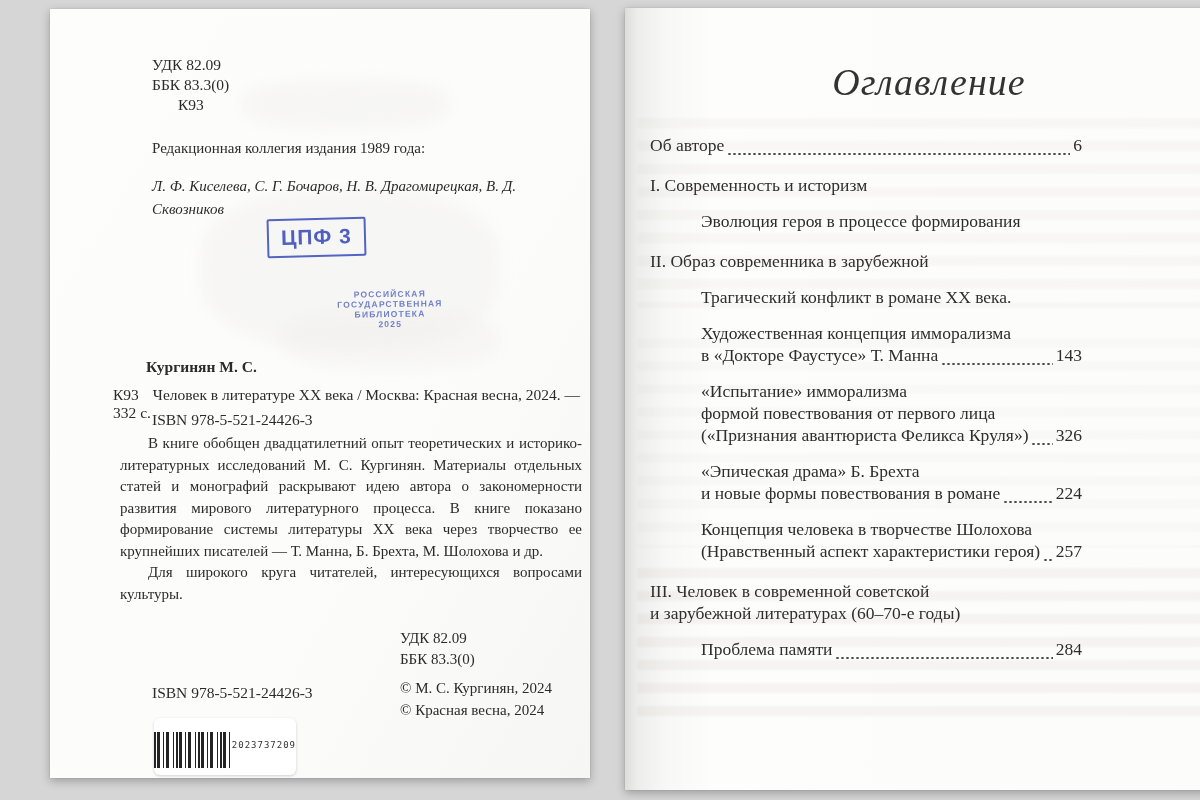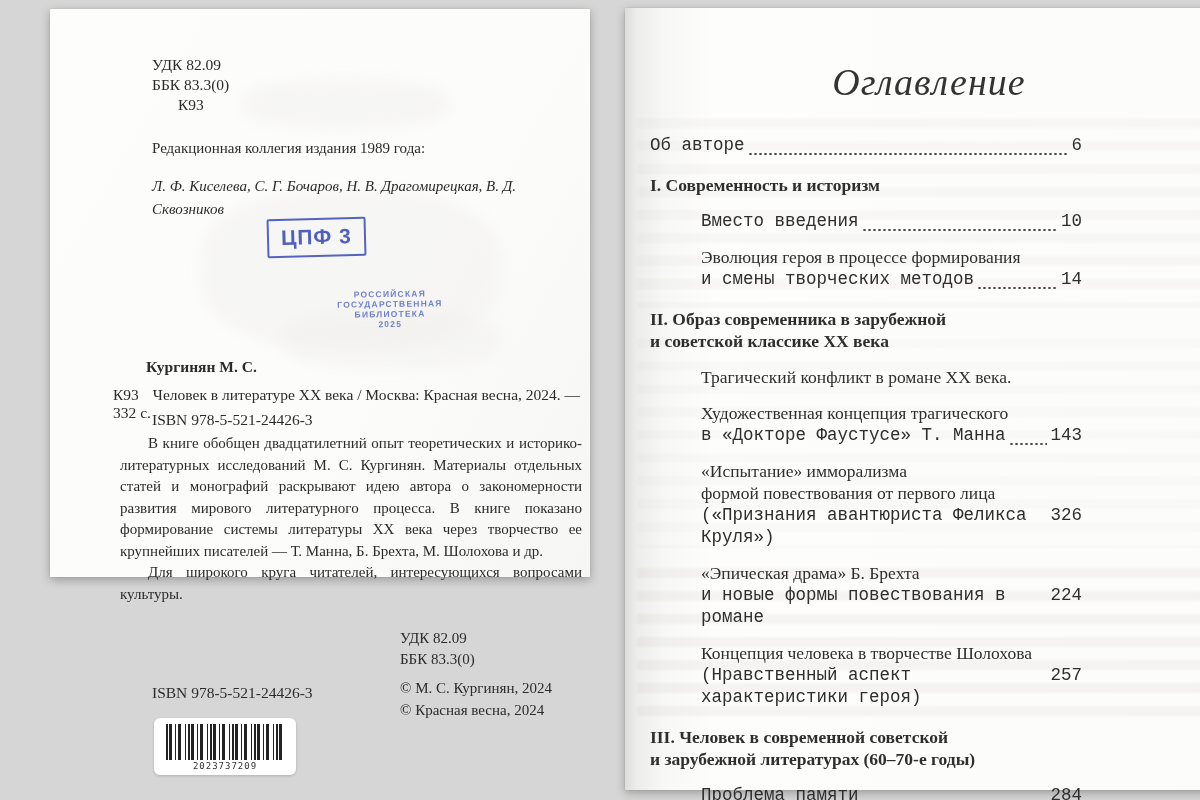--- a/index.html
+++ b/index.html
@@ -6,21 +6,21 @@
   body{
     width:1200px;height:800px;position:relative;overflow:hidden;
     background:#d6d6d6;
     font-family:"Liberation Serif","DejaVu Serif",serif;
     color:#2b2b2b;
   }
   .page{
     position:absolute;background:#fcfcfb;
     box-shadow:0 3px 9px rgba(0,0,0,.28), 0 0 1px rgba(0,0,0,.2);
   }
-  #left-page{left:50px;top:9px;width:540px;height:568px;
+  #left-page{left:50px;top:9px;width:540px;height:769px;
     background:linear-gradient(120deg,#fdfdfc 0%,#fcfcfb 60%,#f6f6f4 100%);}
   #right-page{left:625px;top:8px;width:608px;height:782px;
     background:linear-gradient(to right,#dddddb 0px,#ededeb 12px,#f8f8f6 42px,#fdfdfc 90px,#fcfcfb 100%);}
 
   
   .abs{position:absolute;}
   .udk-top{left:102px;top:46px;font-size:15.5px;line-height:20px;}
   .udk-top .indent{padding-left:26px;}
   .editorial{left:102px;top:128px;font-size:15px;line-height:23px;}
   .editorial .names{font-style:italic;margin-top:15px;}
@@ -42,21 +42,21 @@
   .catalog-row .code{margin-right:14px;}
   .isbn-mid{left:102px;top:402px;font-size:15.5px;}
   .annotation{left:70px;top:424px;width:462px;font-size:15px;line-height:21.5px;text-align:justify;}
   .annotation p{margin:0;text-indent:28px;}
   .udk-bottom{left:350px;top:619px;font-size:15px;line-height:21px;}
   .copyright{left:350px;top:668px;font-size:15px;line-height:22px;}
   .isbn-bottom{left:102px;top:675px;font-size:15.5px;}
   .barcode-sticker{
     left:104px;top:709px;width:142px;height:57px;background:#fff;
     border-radius:6px;box-shadow:0 1px 3px rgba(0,0,0,.18);
-    display:flex;flex-direction:column;align-items:center;justify-content:flex-end;
+    display:flex;flex-direction:row;align-items:center;justify-content:flex-end;
   }
   .barcode-bars{
     width:118px;height:36px;margin-top:6px;
     background:repeating-linear-gradient(90deg,
       #232323 0 2px,#fff 2px 3px,#232323 3px 6px,#fff 6px 9px,
       #232323 9px 10px,#fff 10px 12px,#232323 12px 15px,#fff 15px 19px,
       #232323 19px 20px,#fff 20px 22px);
   }
   .barcode-number{
     font-family:"DejaVu Sans Mono","Liberation Mono",monospace;
@@ -71,22 +71,22 @@
   .toc-title{
     position:absolute;left:0;top:52px;width:100%;text-align:center;
     font-style:italic;font-size:38px;letter-spacing:1px;color:#333;
   }
   .toc{
     position:absolute;left:25px;top:126px;width:432px;
     font-size:17.5px;line-height:22px;color:#2e2e2e;
   }
   .toc-entry{margin-bottom:14px;}
   .toc-entry.indented{padding-left:51px;}
-  .toc-heading{font-weight:bold;margin:18px 0 14px;}
-  .toc-row{display:flex;align-items:baseline;font-family:Liberation Mono, monospace;}
+  .toc-heading{font-weight:normal;margin:18px 0 14px;}
+  .toc-row{display:flex;align-items:baseline;}
   .toc-row .leader{
     flex:1;margin:0 3px;height:14px;align-self:flex-end;
     background-image:radial-gradient(circle,#4a4a4a 1px,transparent 1.35px);
     background-size:5px 4px;background-repeat:repeat-x;background-position:0 100%;
   }
   .toc-row .pg{white-space:nowrap;}
   .bleed{
     position:absolute;left:12px;right:10px;pointer-events:none;
     background:repeating-linear-gradient(180deg,
       rgba(120,108,92,.16) 0 10px, rgba(120,108,92,0) 10px 23px);
@@ -169,48 +169,35 @@
         <span>Об авторе</span>
         <span class="leader"></span>
         <span class="pg">6</span>
       </div>
     </div>
 
     <div class="toc-heading">
       <div>I. Современность и историзм</div>
     </div>
 
-    <div class="toc-entry indented">
-      <div class="toc-row">
-        <span>Вместо введения</span>
-        <span class="leader"></span>
-        <span class="pg">10</span>
-      </div>
-    </div>
 
     <div class="toc-entry indented">
       <div>Эволюция героя в процессе формирования</div>
-      <div class="toc-row">
-        <span>и смены творческих методов</span>
-        <span class="leader"></span>
-        <span class="pg">14</span>
-      </div>
     </div>
 
     <div class="toc-heading">
       <div>II. Образ современника в зарубежной</div>
-      <div>и советской классике XX века</div>
     </div>
 
     <div class="toc-entry indented">
       <div>Трагический конфликт в романе XX века.</div>
     </div>
 
     <div class="toc-entry indented">
-      <div>Художественная концепция трагического</div>
+      <div>Художественная концепция имморализма</div>
       <div class="toc-row">
         <span>в «Докторе Фаустусе» Т. Манна</span>
         <span class="leader"></span>
         <span class="pg">143</span>
       </div>
     </div>
 
     <div class="toc-entry indented">
       <div>«Испытание» имморализма</div>
       <div>формой повествования от первого лица</div>

